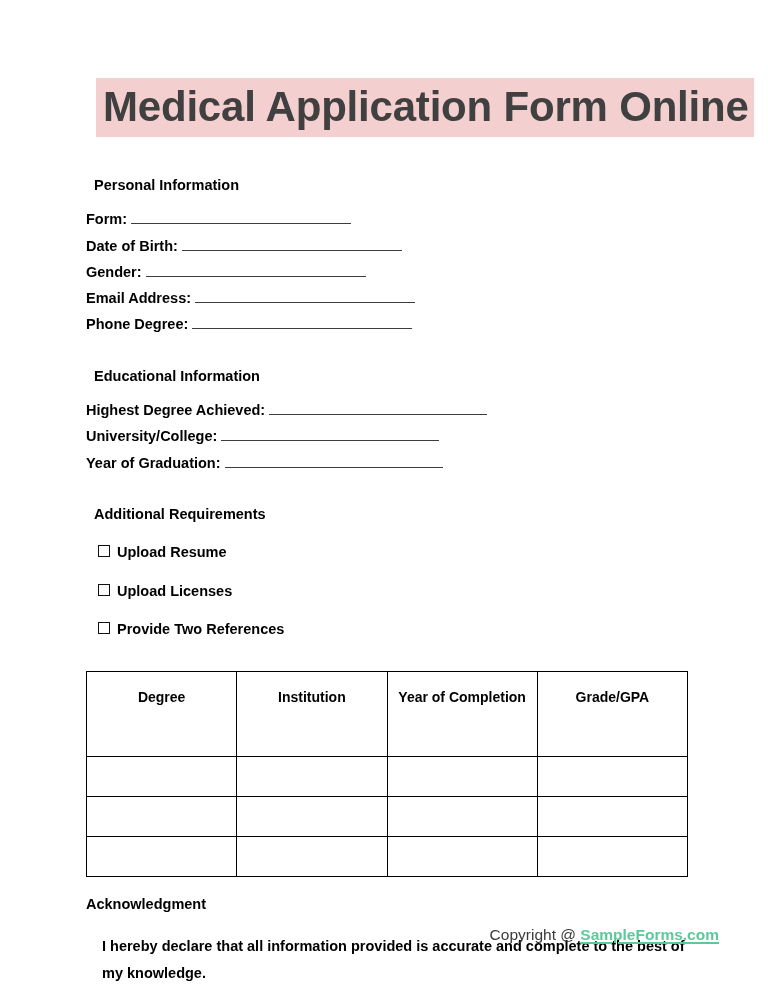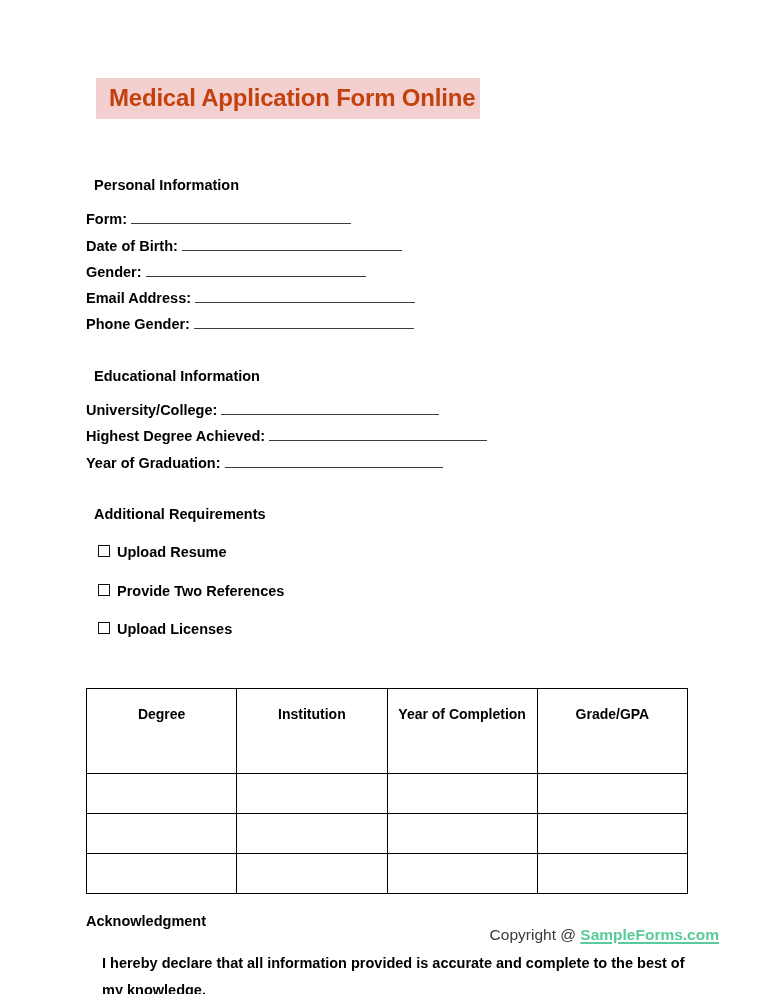--- a/index.html
+++ b/index.html
@@ -23,27 +23,27 @@
     width: 768px;
     height: 994px;
     background: #ffffff;
   }
 
   
   .doc-title {
     position: absolute;
     left: 96px;
     top: 78px;
-    font-size: 24px;
+    font-size: 42px;
     font-weight: bold;
     line-height: 1.0;
     letter-spacing: -0.2px;
-    color: #c2410c;
+    color: #404040;
     background: #f3cfcf;
-    padding: 8px 5px 9px 13px;
+    padding: 8px 5px 9px 7px;
     white-space: nowrap;
   }
 
   
   .content {
     position: absolute;
     left: 86px;
     top: 164px;
     width: 600px;
   }
@@ -90,21 +90,20 @@
     width: 10px;
     height: 10px;
     border: 1.4px solid #111111;
     margin-right: 7px;
     vertical-align: 0px;
     background: #ffffff;
   }
 
   
   .tbl-wrap {
-    margin-top: 17px;
     border-radius: 17px;
   }
   table.edu-table {
     border-collapse: collapse;
     width: 597px;
     table-layout: fixed;
   }
   table.edu-table th,
   table.edu-table td {
     border: 1.3px solid #000000;
@@ -180,49 +179,49 @@
     <div class="field-row">
       <span>Date of Birth:</span><span class="blank blank-220"></span>
     </div>
     <div class="field-row">
       <span>Gender:</span><span class="blank blank-220"></span>
     </div>
     <div class="field-row">
       <span>Email Address:</span><span class="blank blank-220"></span>
     </div>
     <div class="field-row">
-      <span>Phone Gender:</span><span class="blank blank-220"></span>
+      <span>Phone Degree:</span><span class="blank blank-220"></span>
     </div>
 
     <div class="gap-md"></div>
 
     <div class="section-head">Educational Information</div>
 
     <div class="field-row">
+      <span>Highest Degree Achieved:</span><span class="blank blank-218"></span>
+    </div>
+    <div class="field-row">
       <span>University/College:</span><span class="blank blank-218"></span>
-    </div>
-    <div class="field-row">
-      <span>Highest Degree Achieved:</span><span class="blank blank-218"></span>
     </div>
     <div class="field-row">
       <span>Year of Graduation:</span><span class="blank blank-218"></span>
     </div>
 
     <div class="gap-md"></div>
 
     <div class="section-head">Additional Requirements</div>
 
     <div class="check-row">
       <span class="check-box"></span><span>Upload Resume</span>
     </div>
     <div class="check-row">
+      <span class="check-box"></span><span>Upload Licenses</span>
+    </div>
+    <div class="check-row">
       <span class="check-box"></span><span>Provide Two References</span>
-    </div>
-    <div class="check-row">
-      <span class="check-box"></span><span>Upload Licenses</span>
     </div>
 
     <div class="gap-md"></div>
 
 
     <div class="tbl-wrap">
       <table class="edu-table">
         <thead>
           <tr>
             <th>Degree</th>

